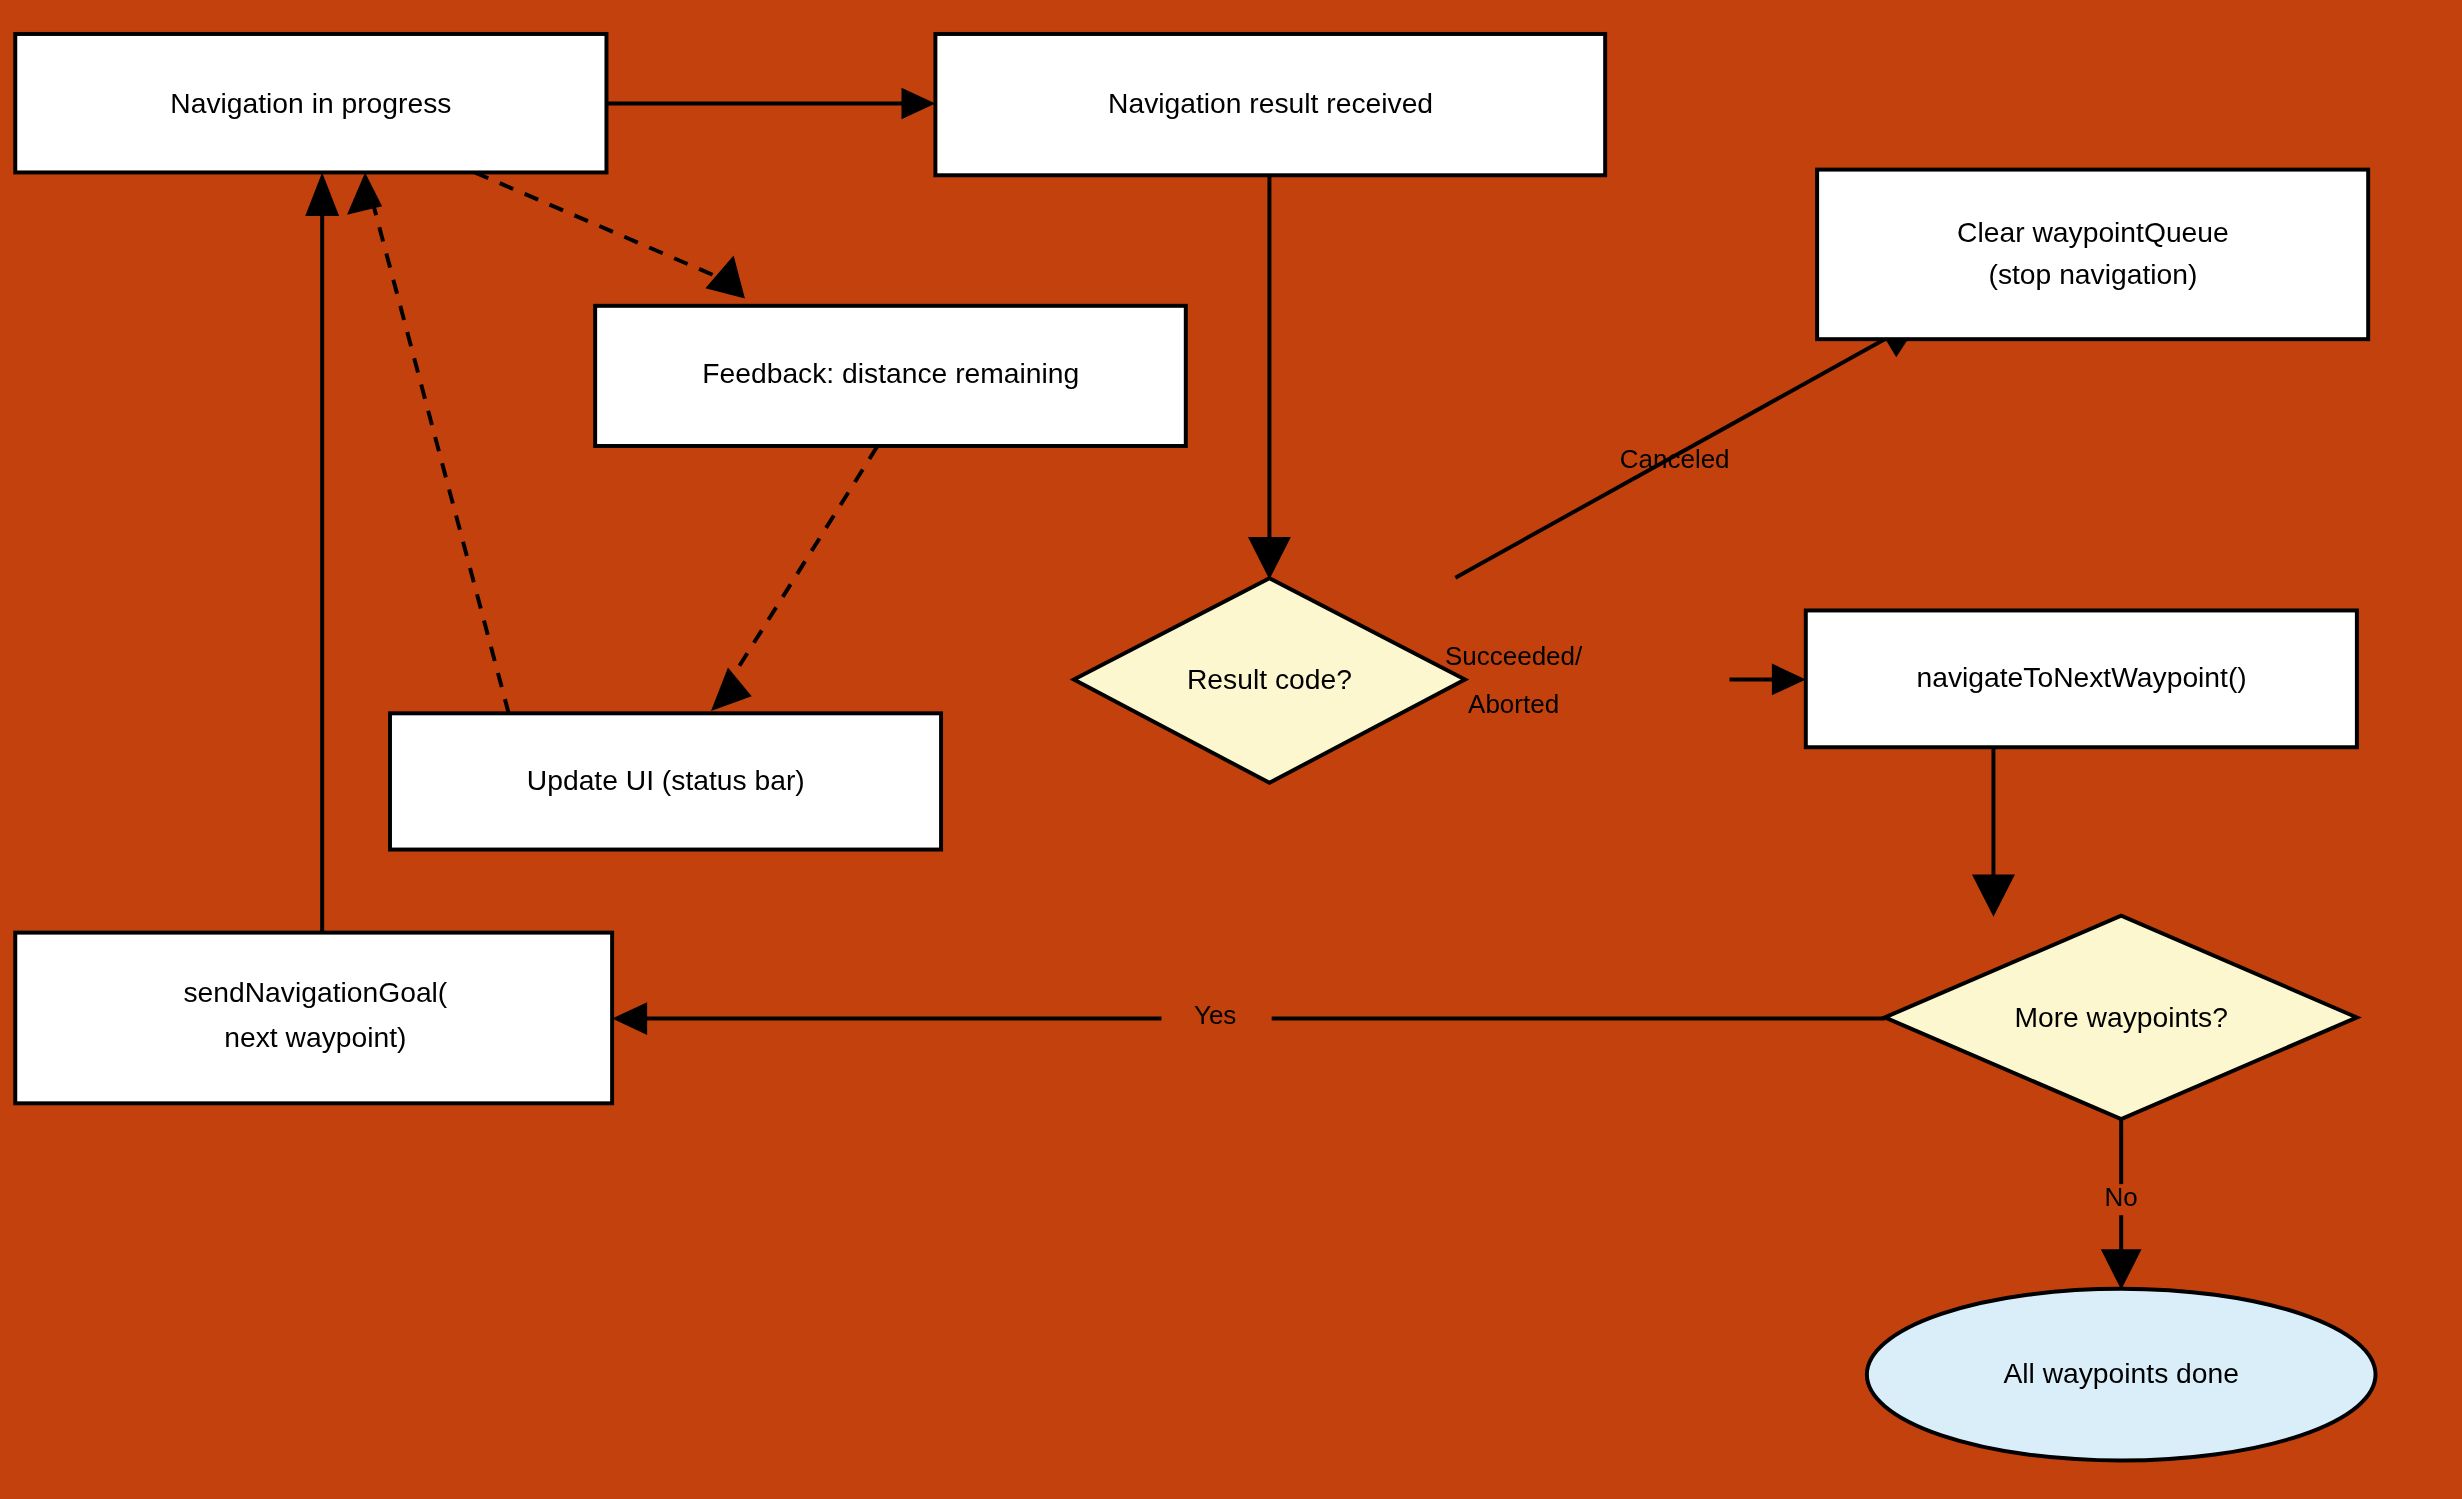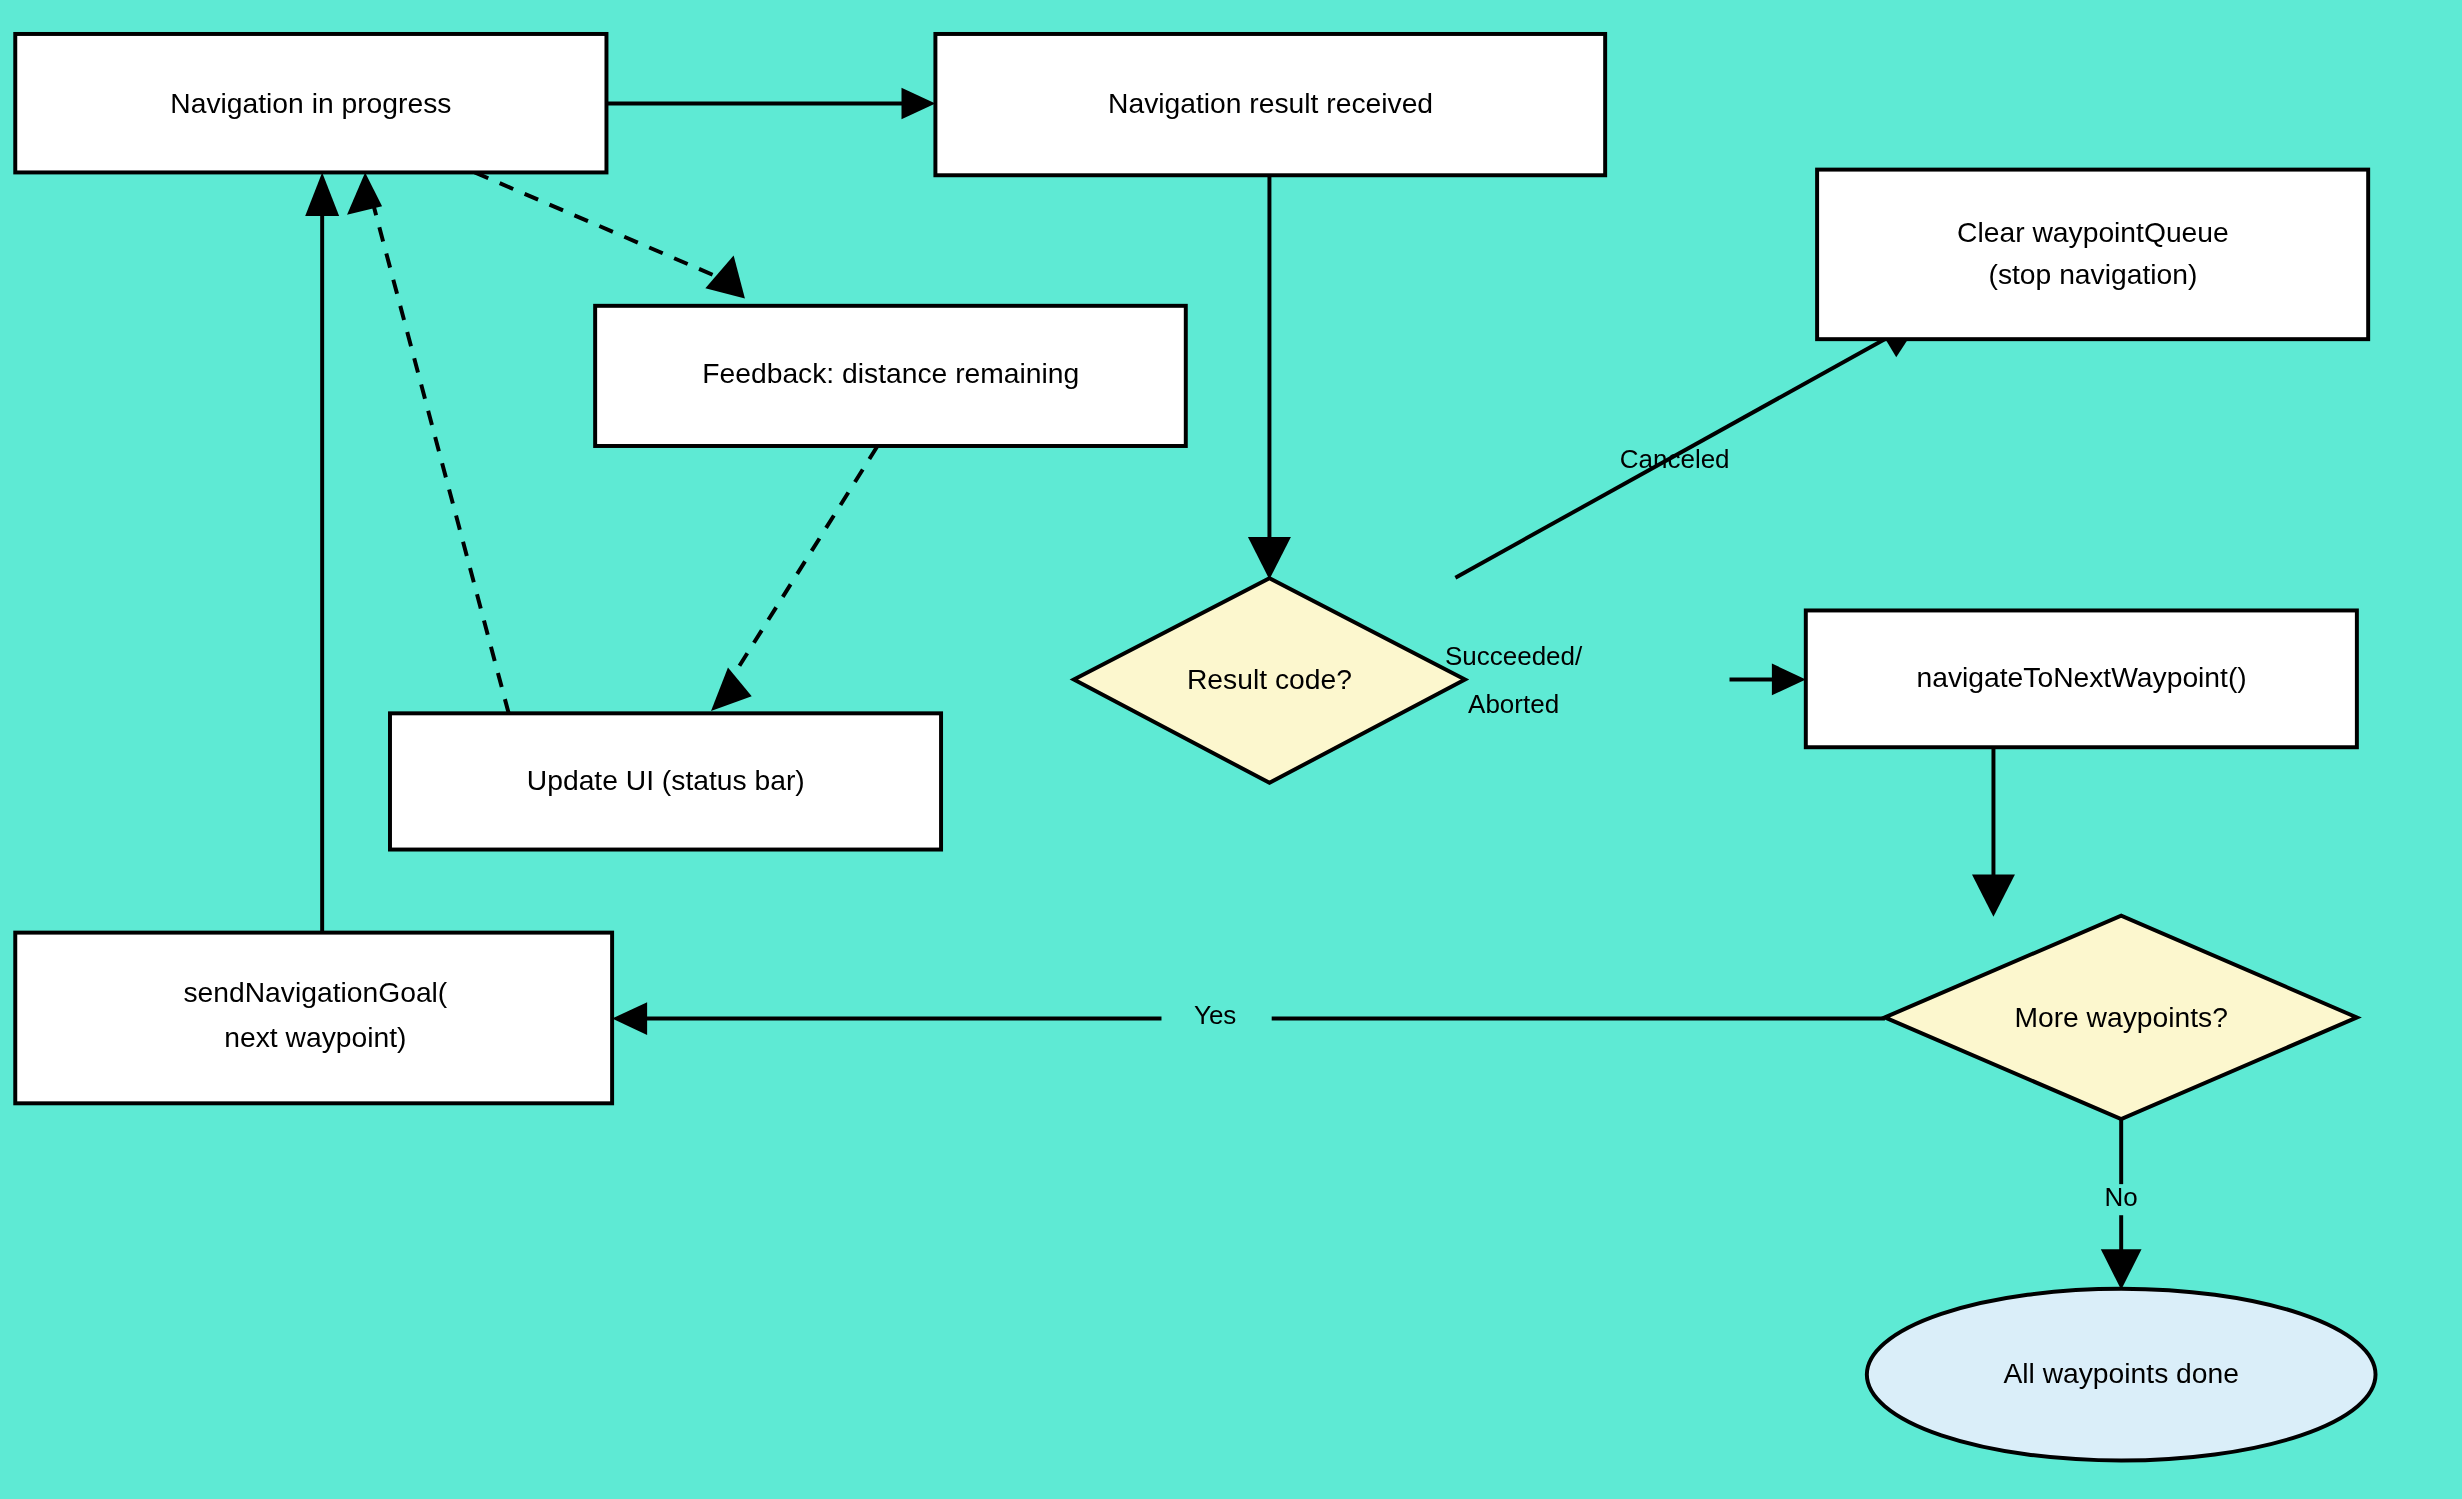--- a/index.html
+++ b/index.html
@@ -11,21 +11,21 @@
   body {
     width: 2462px;
     height: 1499px;
     overflow: hidden;
     font-family: "Liberation Sans", sans-serif;
   }
   #diagram-root {
     position: relative;
     width: 2462px;
     height: 1499px;
-    background: #5eead4;
+    background: #c2410c;
   }
   svg.flow {
     position: absolute;
     top: 0;
     left: 0;
     width: 2462px;
     height: 1499px;
     display: block;
   }
   .node-shape {

